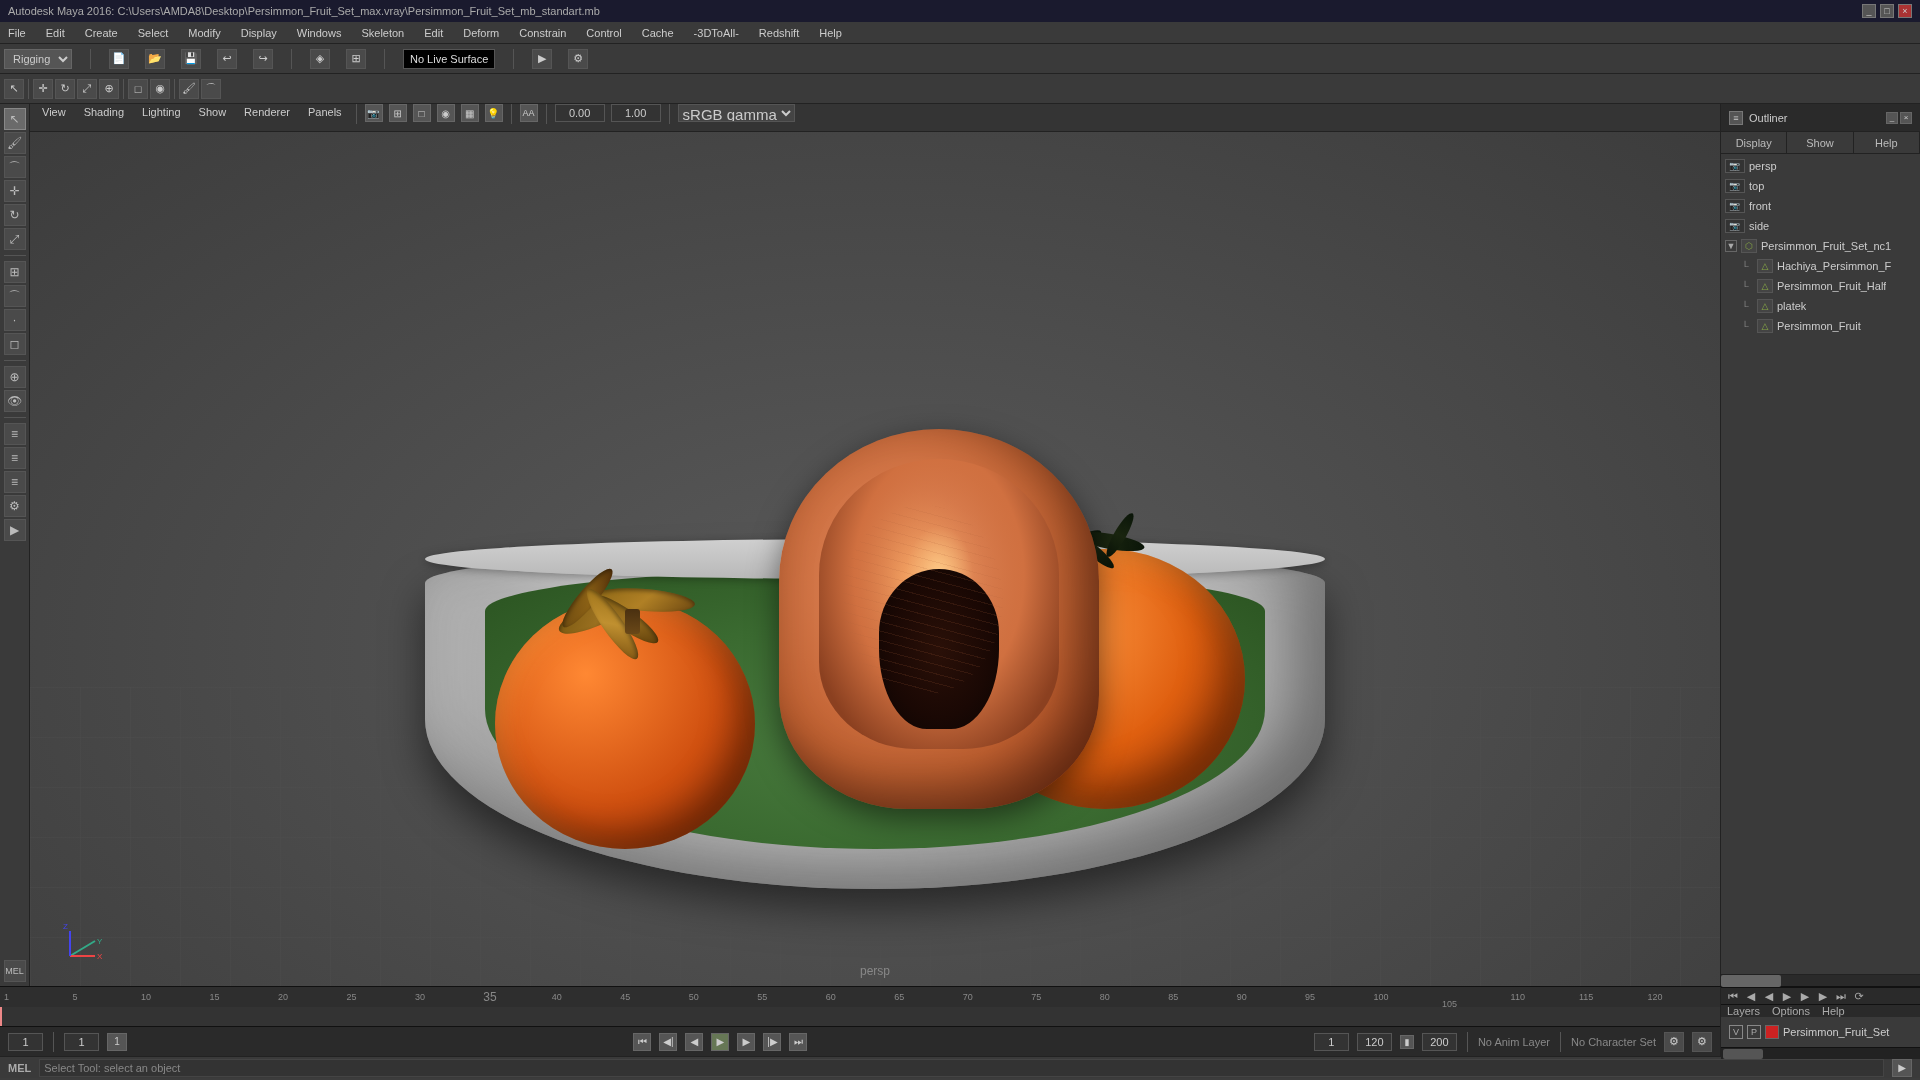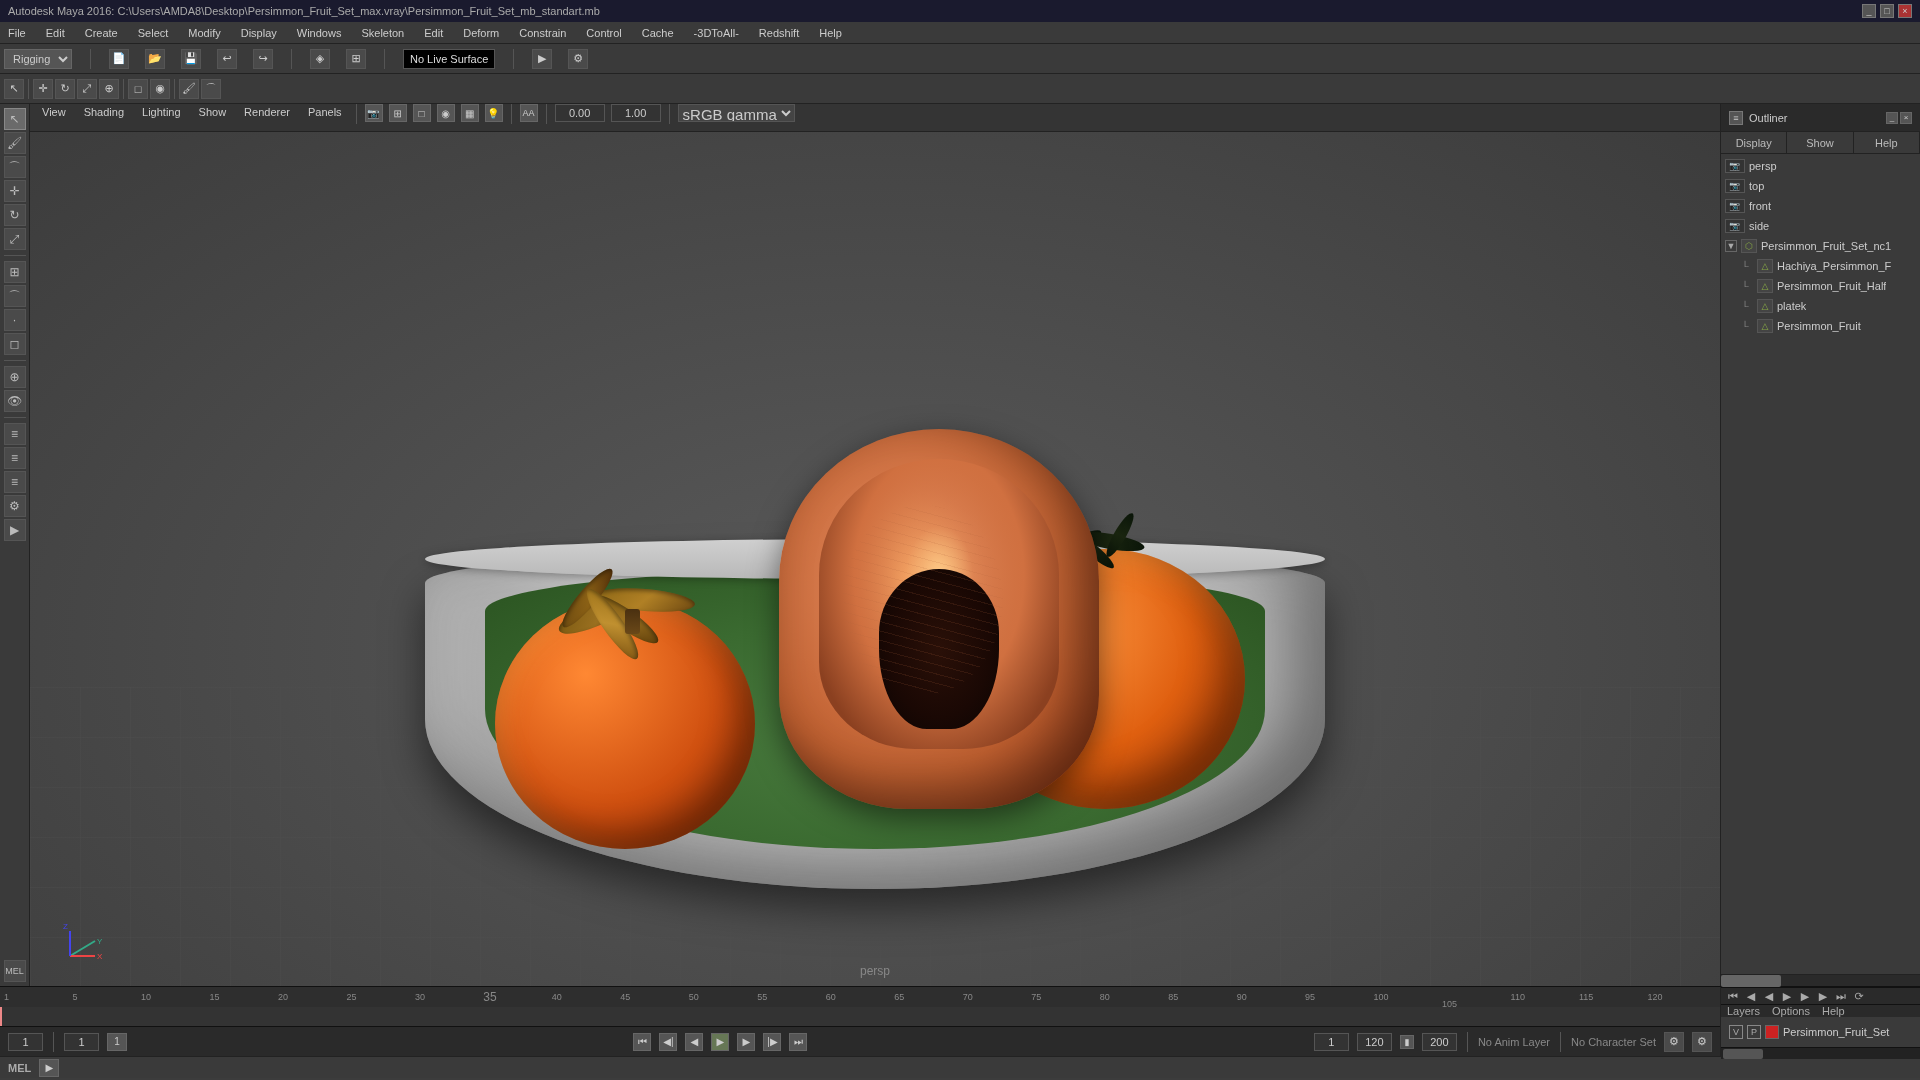--- a/index.html
+++ b/index.html
@@ -575,14 +575,17 @@
     </div>
 
     <div id="outliner-hscroll">
       <div style="width:40px;height:10px;background:#555;border-radius:2px;margin:1px 2px;"></div>
     </div>
   </div>
 </div>
 
 <div id="mel-bar">
   <span style="color:#aaa;font-size:11px;font-weight:bold;">MEL</span>
+  <div style="flex:1;height:18px;background:#333;border:1px solid #444;padding:0 4px;display:flex;align-items:center;">
+    <span style="font-size:11px;color:#888;">Select Tool: select an object</span>
+  </div>
   <div style="width:20px;height:18px;background:#555;border:1px solid #666;display:flex;align-items:center;justify-content:center;font-size:10px;color:#ccc;cursor:pointer;">▶</div>
 </div>
 
 </body></html>

